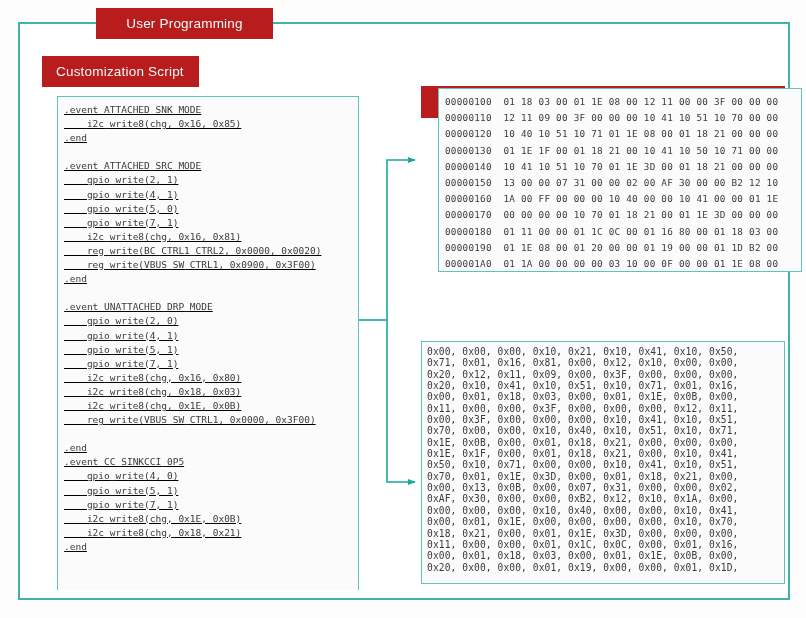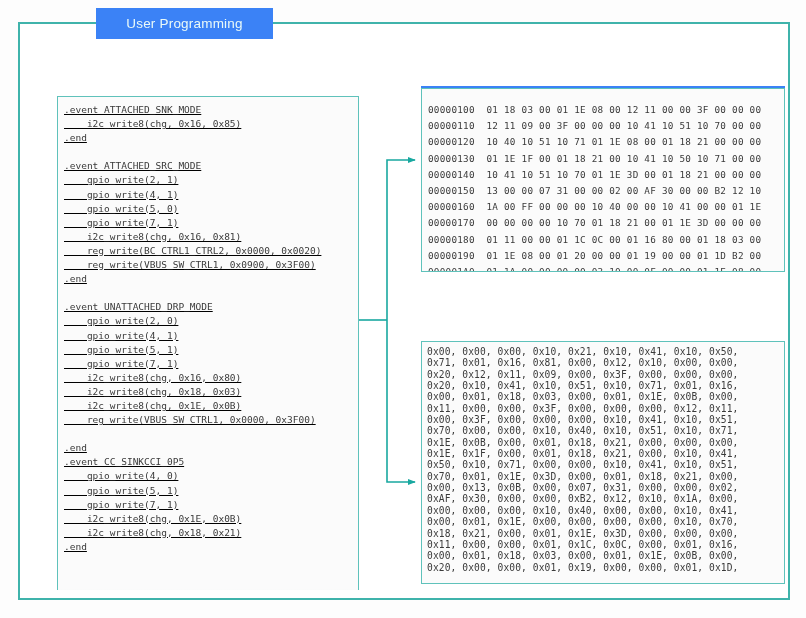--- a/index.html
+++ b/index.html
@@ -32,21 +32,21 @@
     width: 772px;
     height: 578px;
     border: 2px solid #3fb3ab;
     box-sizing: border-box;
     background: #ffffff;
   }
 
   
   .badge {
     position: absolute;
-    background: #3b82f6;
+    background: #b91c1c;
     color: #eafaf8;
     font-size: 13.5px;
     letter-spacing: .2px;
     display: flex;
     align-items: center;
     box-sizing: border-box;
     white-space: nowrap;
   }
   .badge-title {
     left: 96px;
@@ -90,25 +90,25 @@
   }
   .panel-script {
     left: 57px;
     top: 96px;
     width: 302px;
     height: 494px;
     padding: 6px 0 0 6px;
     text-decoration: underline;
   }
   .panel-bin {
-    left: 421px;
+    left: 438px;
     top: 88px;
     width: 364px;
     height: 184px;
-    padding: 13px 0 0 6px;
+    padding: 5px 0 0 6px;
   }
   .panel-hex {
     left: 421px;
     top: 341px;
     width: 364px;
     height: 243px;
     padding: 4px 0 0 5px;
   }
 
   .code {
@@ -168,20 +168,21 @@
 
     <path d="M359,320 L387,320" stroke="#19a8a0" stroke-width="1.6" fill="none"></path>
 
     <path d="M387,320 L387,160 L415,160" stroke="#19a8a0" stroke-width="1.6" fill="none" marker-end="url(#arrowhead)"></path>
 
     <path d="M387,320 L387,482 L415,482" stroke="#19a8a0" stroke-width="1.6" fill="none" marker-end="url(#arrowhead)"></path>
   </svg>
 
   <div class="badge badge-title">User Programming</div>
 
+  <div class="badge badge-script">Customization Script</div>
 
   <div class="panel panel-script">
     <div class="code">.event ATTACHED_SNK_MODE
     i2c_write8(chg, 0x16, 0x85)
 .end
 
 .event ATTACHED_SRC_MODE
     gpio_write(2, 1)
     gpio_write(4, 1)
     gpio_write(5, 0)

